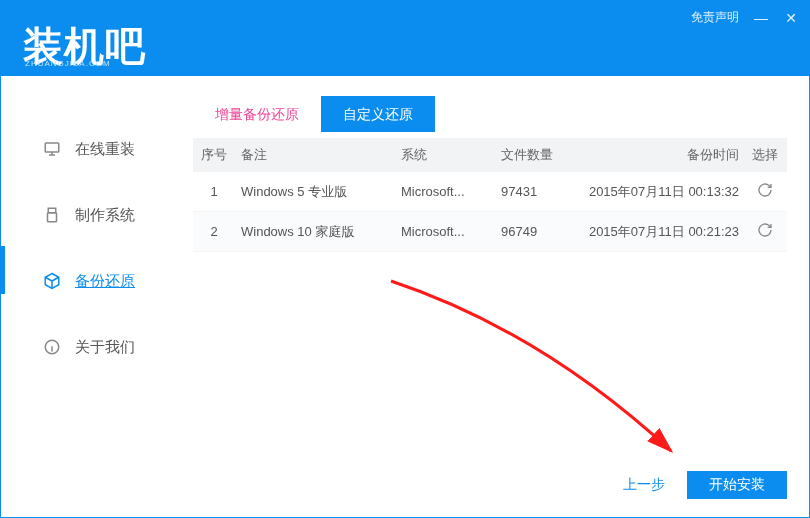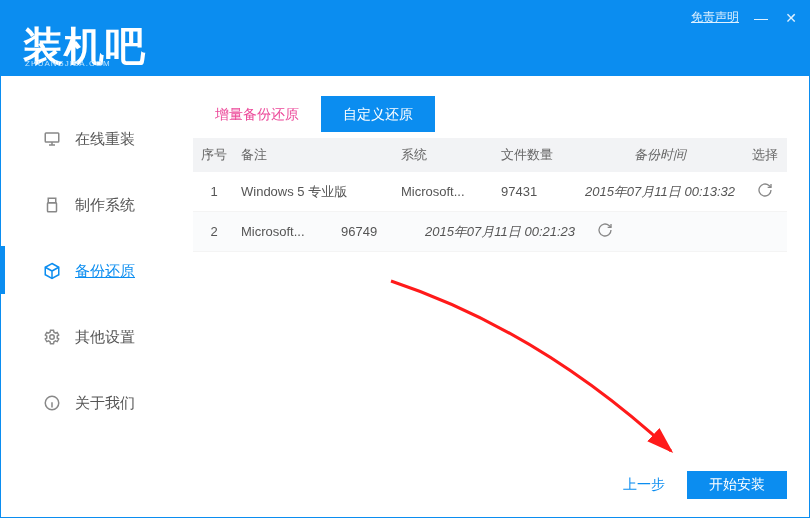--- a/index.html
+++ b/index.html
@@ -45,29 +45,29 @@
   .titlebar-right {
     position: absolute;
     right: 10px;
     top: 8px;
     display: flex;
     align-items: center;
     gap: 14px;
     color: #dff1ff;
     font-size: 12px;
   }
-  .titlebar-right a { color: #dff1ff; text-decoration: underline; cursor: pointer; }
+  .titlebar-right a { color: #dff1ff; cursor: pointer; }
   .win-btn { width: 16px; height: 16px; display:inline-flex; align-items:center; justify-content:center; cursor:pointer; color:#dff1ff; font-size:14px; }
   .body {
     display: flex;
     height: calc(100% - 75px);
   }
   .sidebar {
     width: 180px;
-    padding-top: 30px;
+    padding-top: 40px;
     position: relative;
   }
   .side-item {
     display: flex;
     align-items: center;
     gap: 14px;
     padding: 0 0 0 42px;
     height: 66px;
     font-size: 15px;
     color: #555;
@@ -116,21 +116,21 @@
     background: #f2f3f5;
     color: #666;
     height: 34px;
     align-items: center;
   }
   .col { padding: 0 6px; }
   .c-idx { width: 42px; text-align: center; }
   .c-remark { width: 160px; }
   .c-sys { width: 100px; }
   .c-files { width: 80px; }
-  .c-time { width: 170px; text-align: center; font-style: italic; }
+  .c-time { width: 170px; text-align: right; }
   .c-sel { width: 40px; text-align:center; }
   .row {
     display: flex;
     height: 40px;
     align-items: center;
     color: #555;
     border-bottom: 1px solid #f4f4f4;
   }
   .row:nth-child(odd) { background:#fafbfc; }
   .refresh-icon svg { width:16px; height:16px; color:#888; cursor:pointer;}
@@ -204,29 +204,20 @@
       <div class="side-item active">
         <span class="icon">
           <svg viewBox="0 0 24 24" width="18" height="18" fill="none" stroke="currentColor" stroke-width="2">
               <path d="M12 2l9 5v10l-9 5-9-5V7l9-5z"></path>
               <path d="M12 12l9-5M12 12v10M12 12L3 7"></path>
             </svg>
         </span>
         <span>备份还原</span>
       </div>
 
-      <div class="side-item">
-        <span class="icon">
-          <svg viewBox="0 0 24 24" width="18" height="18" fill="none" stroke="currentColor" stroke-width="2">
-              <circle cx="12" cy="12" r="3"></circle>
-              <path d="M19 12a7 7 0 0 0-.1-1.2l2-1.5-2-3.4-2.3.9a7 7 0 0 0-2-1.2L14 3h-4l-.6 2.6a7 7 0 0 0-2 1.2l-2.3-.9-2 3.4 2 1.5A7 7 0 0 0 5 12c0 .4 0 .8.1 1.2l-2 1.5 2 3.4 2.3-.9c.6.5 1.3.9 2 1.2L10 21h4l.6-2.6c.7-.3 1.4-.7 2-1.2l2.3.9 2-3.4-2-1.5c.1-.4.1-.8.1-1.2z"></path>
-            </svg>
-        </span>
-        <span>其他设置</span>
-      </div>
 
       <div class="side-item">
         <span class="icon">
           <svg viewBox="0 0 24 24" width="18" height="18" fill="none" stroke="currentColor" stroke-width="2">
               <circle cx="12" cy="12" r="9"></circle>
               <path d="M12 8h.01M11 12h1v5h1"></path>
             </svg>
         </span>
         <span>关于我们</span>
       </div>
@@ -257,20 +248,21 @@
           <div class="col c-sel refresh-icon">
             <svg viewBox="0 0 24 24" fill="none" stroke="currentColor" stroke-width="2">
                 <path d="M21 12a9 9 0 1 1-3-6.7L21 8"></path>
                 <path d="M21 3v5h-5"></path>
               </svg>
           </div>
         </div>
 
         <div class="row">
           <div class="col c-idx">2</div>
+          <div class="col c-remark">Windows 10 家庭版</div>
           <div class="col c-sys">Microsoft...</div>
           <div class="col c-files">96749</div>
           <div class="col c-time">2015年07月11日 00:21:23</div>
           <div class="col c-sel refresh-icon">
             <svg viewBox="0 0 24 24" fill="none" stroke="currentColor" stroke-width="2">
                 <path d="M21 12a9 9 0 1 1-3-6.7L21 8"></path>
                 <path d="M21 3v5h-5"></path>
               </svg>
           </div>
         </div>

